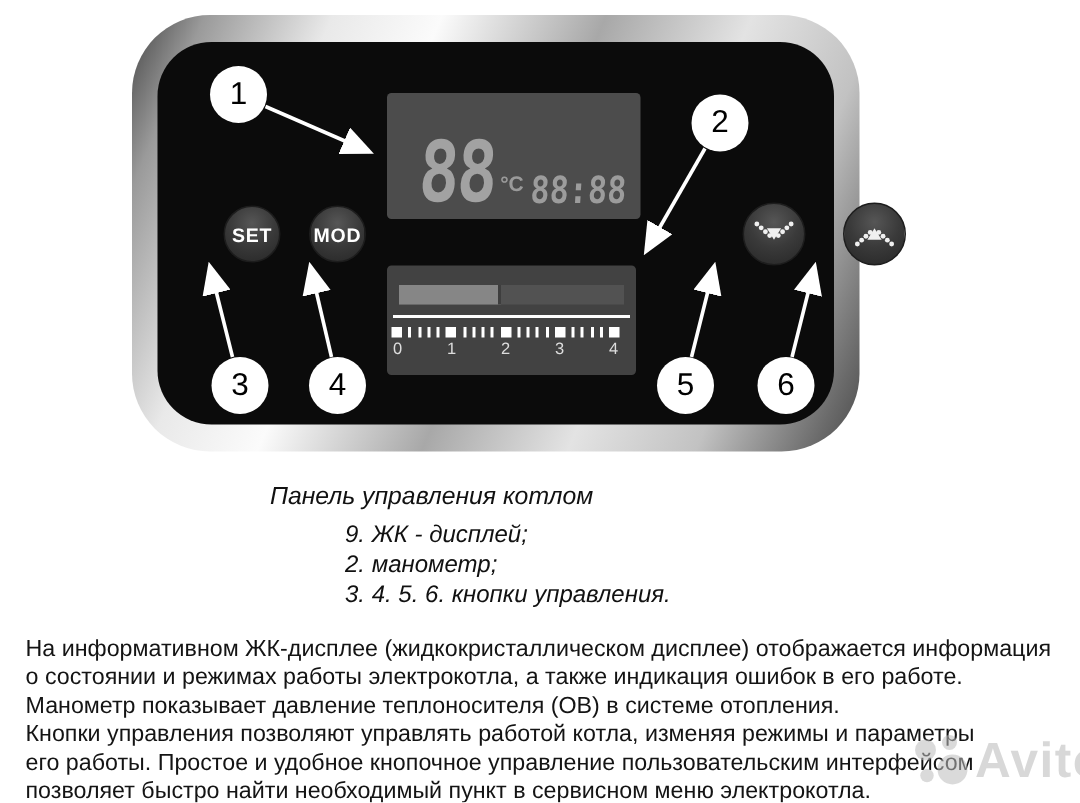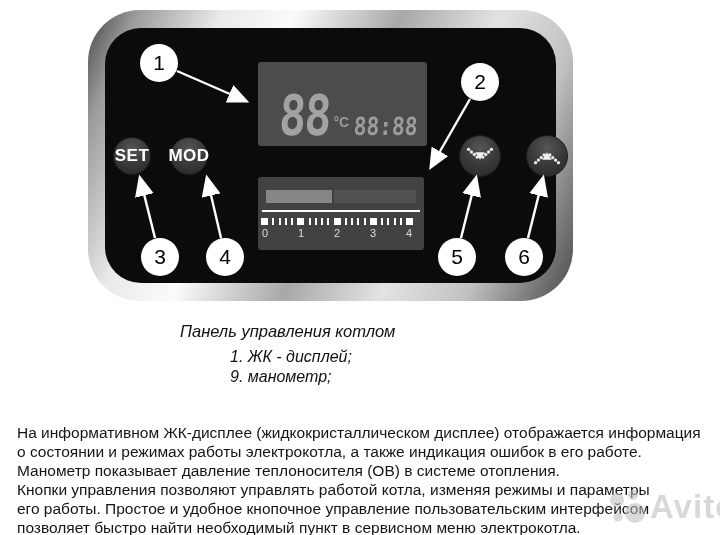--- a/index.html
+++ b/index.html
@@ -47,23 +47,24 @@
     display:flex;justify-content:space-between;align-items:center;}
   .g-ticks .tick{width:2px;height:7px;background:#fff;}
   .g-ticks .tick.major{width:7px;height:7px;}
   .g-labels{position:absolute;left:1px;top:50px;width:156px;
     display:flex;justify-content:space-between;}
   .g-labels span{width:12px;text-align:center;font-size:11px;color:#ddd;}
   
   .btn{
     position:absolute;border-radius:50%;border:1px solid #1d1d1d;box-sizing:border-box;
     background:radial-gradient(circle at 50% 30%,#565656 0%,#3a3a3a 48%,#262626 100%);
-    color:#fff;font-weight:bold;font-size:17px;letter-spacing:.5px;
+    color:#fff;font-weight:bold;font-size:13px;letter-spacing:.5px;
     display:flex;align-items:center;justify-content:center;padding:0;
     font-family:"Liberation Sans",sans-serif;
+    margin-left:36px;
   }
   .btn.txt{width:38px;height:38px;}
   .btn.arr{width:42px;height:42px;}
   
   .callout{
     position:absolute;width:38px;height:38px;border-radius:50%;background:#fff;
     color:#000;font-size:21px;display:flex;align-items:center;justify-content:center;
   }
   
   .arrows{position:absolute;left:0;top:0;pointer-events:none;}
@@ -192,22 +193,23 @@
 
   <div class="callout" style="left:140px;top:44px;">1</div>
   <div class="callout" style="left:461px;top:63px;">2</div>
   <div class="callout" style="left:141px;top:238px;">3</div>
   <div class="callout" style="left:206px;top:238px;">4</div>
   <div class="callout" style="left:438px;top:238px;">5</div>
   <div class="callout" style="left:505px;top:238px;">6</div>
 
   <div class="cap-title">Панель управления котлом</div>
   <div class="cap-list">
-    <div>1. ЖК - дисплей;</div>
-    <div>9. манометр;</div>
+    <div>9. ЖК - дисплей;</div>
+    <div>2. манометр;</div>
+    <div>3. 4. 5. 6. кнопки управления.</div>
   </div>
 
   <div class="desc">На информативном ЖК-дисплее (жидкокристаллическом дисплее) отображается информация
 о состоянии и режимах работы электрокотла, а также индикация ошибок в его работе.
 Манометр показывает давление теплоносителя (ОВ) в системе отопления.
 Кнопки управления позволяют управлять работой котла, изменяя режимы и параметры
 его работы. Простое и удобное кнопочное управление пользовательским интерфейсом
 позволяет быстро найти необходимый пункт в сервисном меню электрокотла.</div>
 
   <div class="wm">

